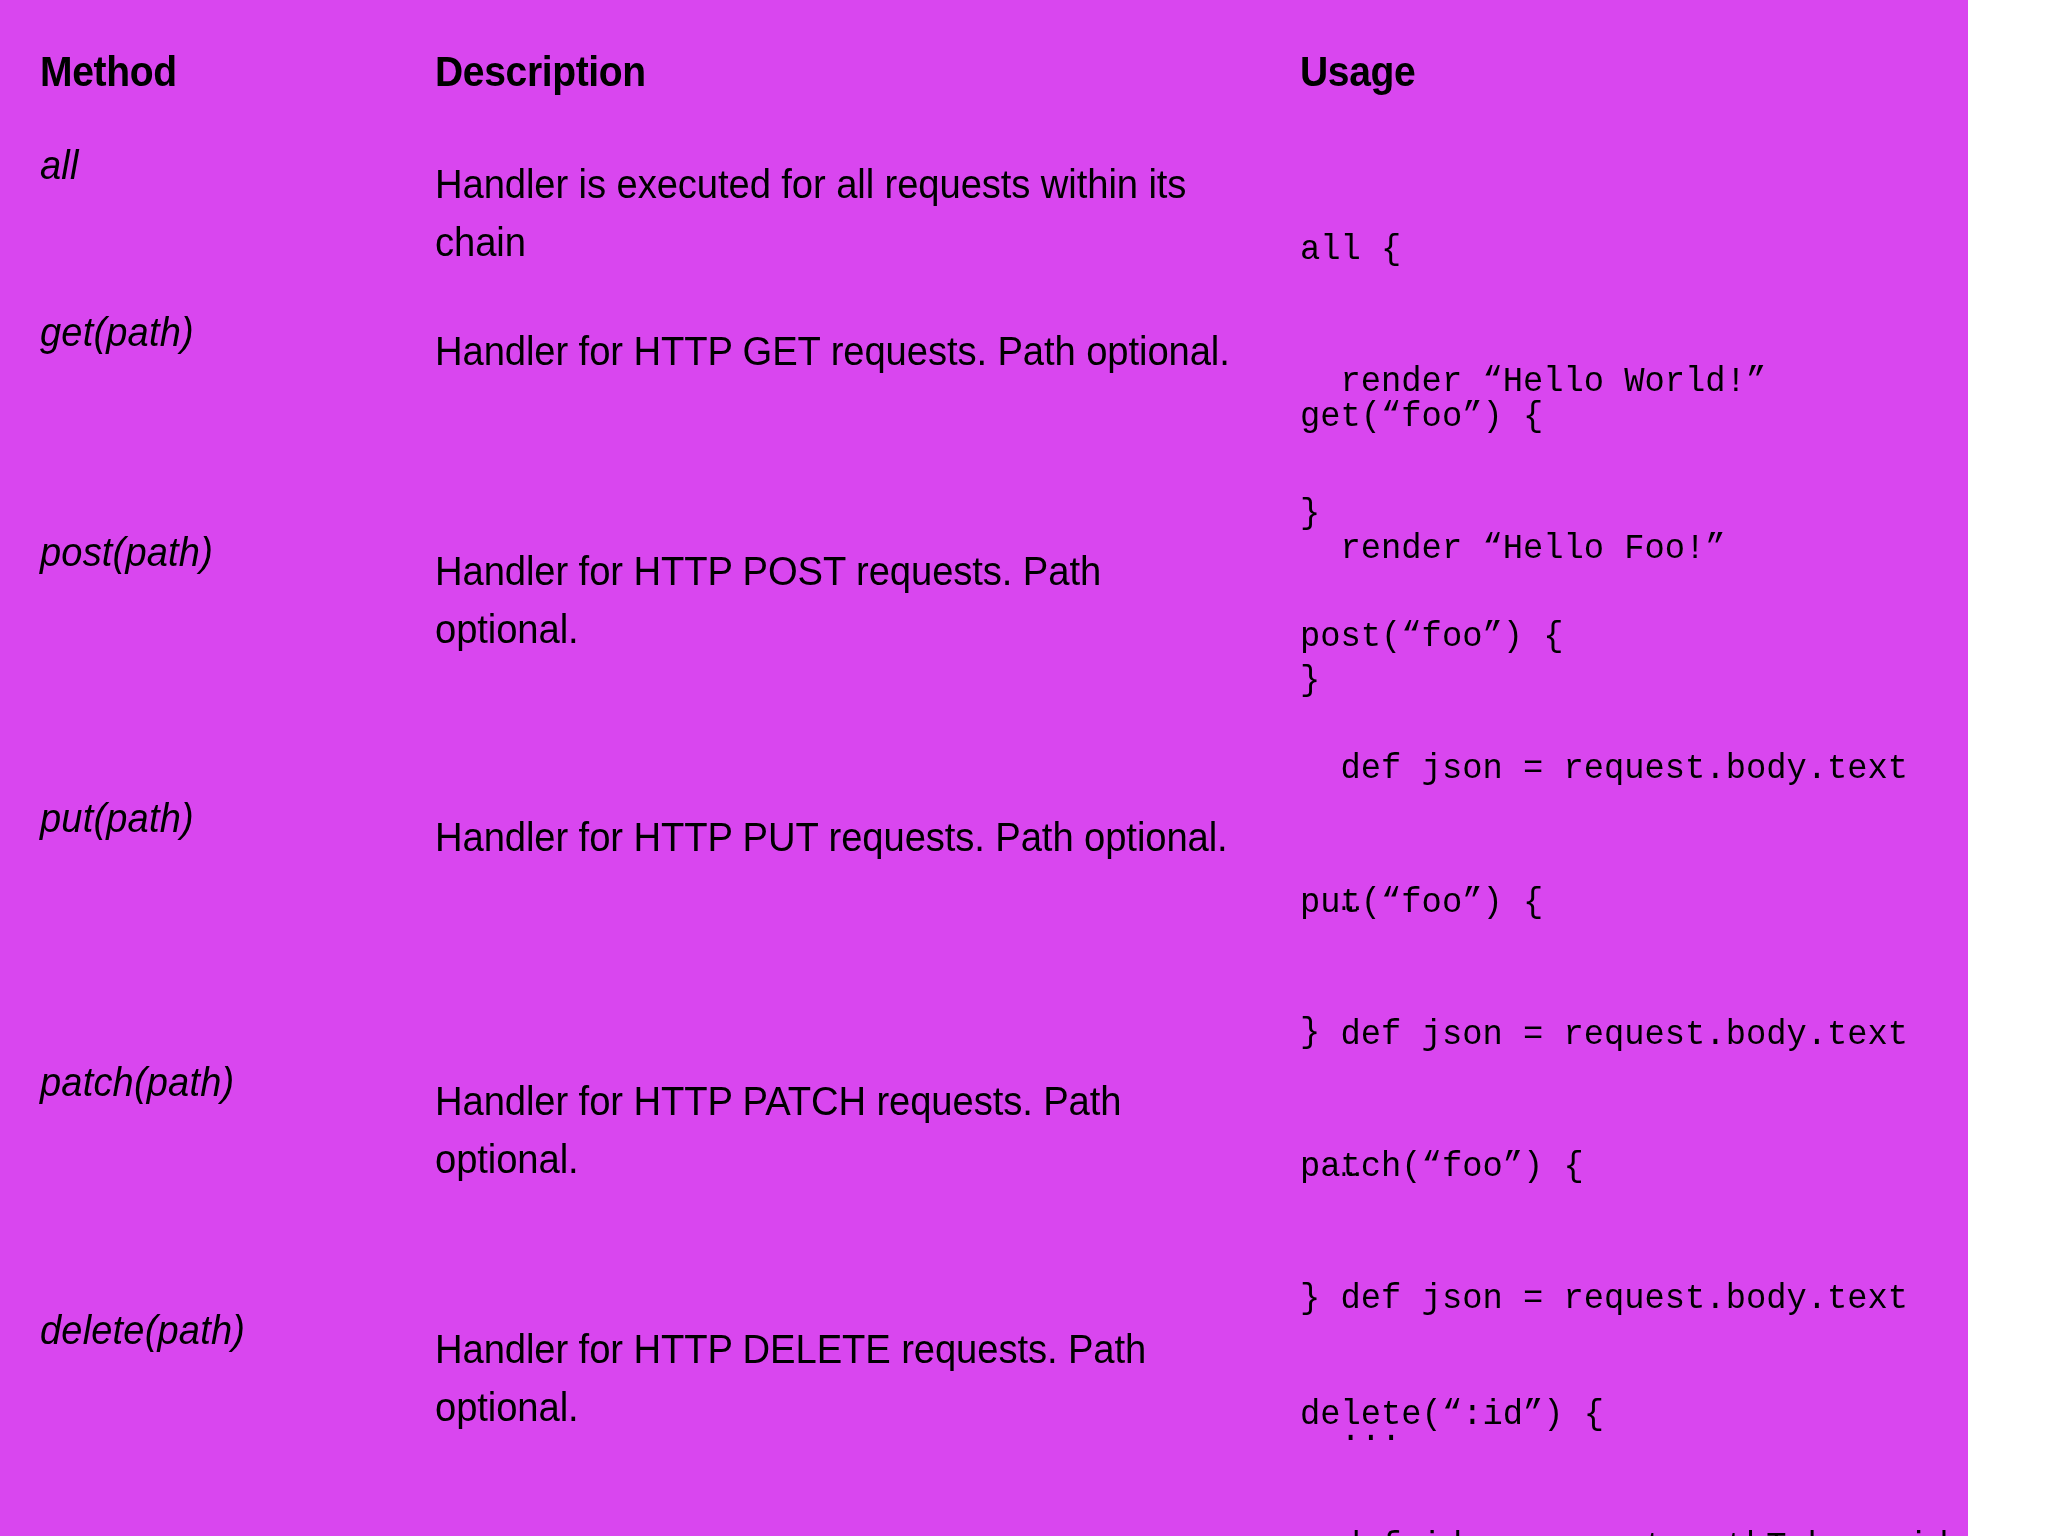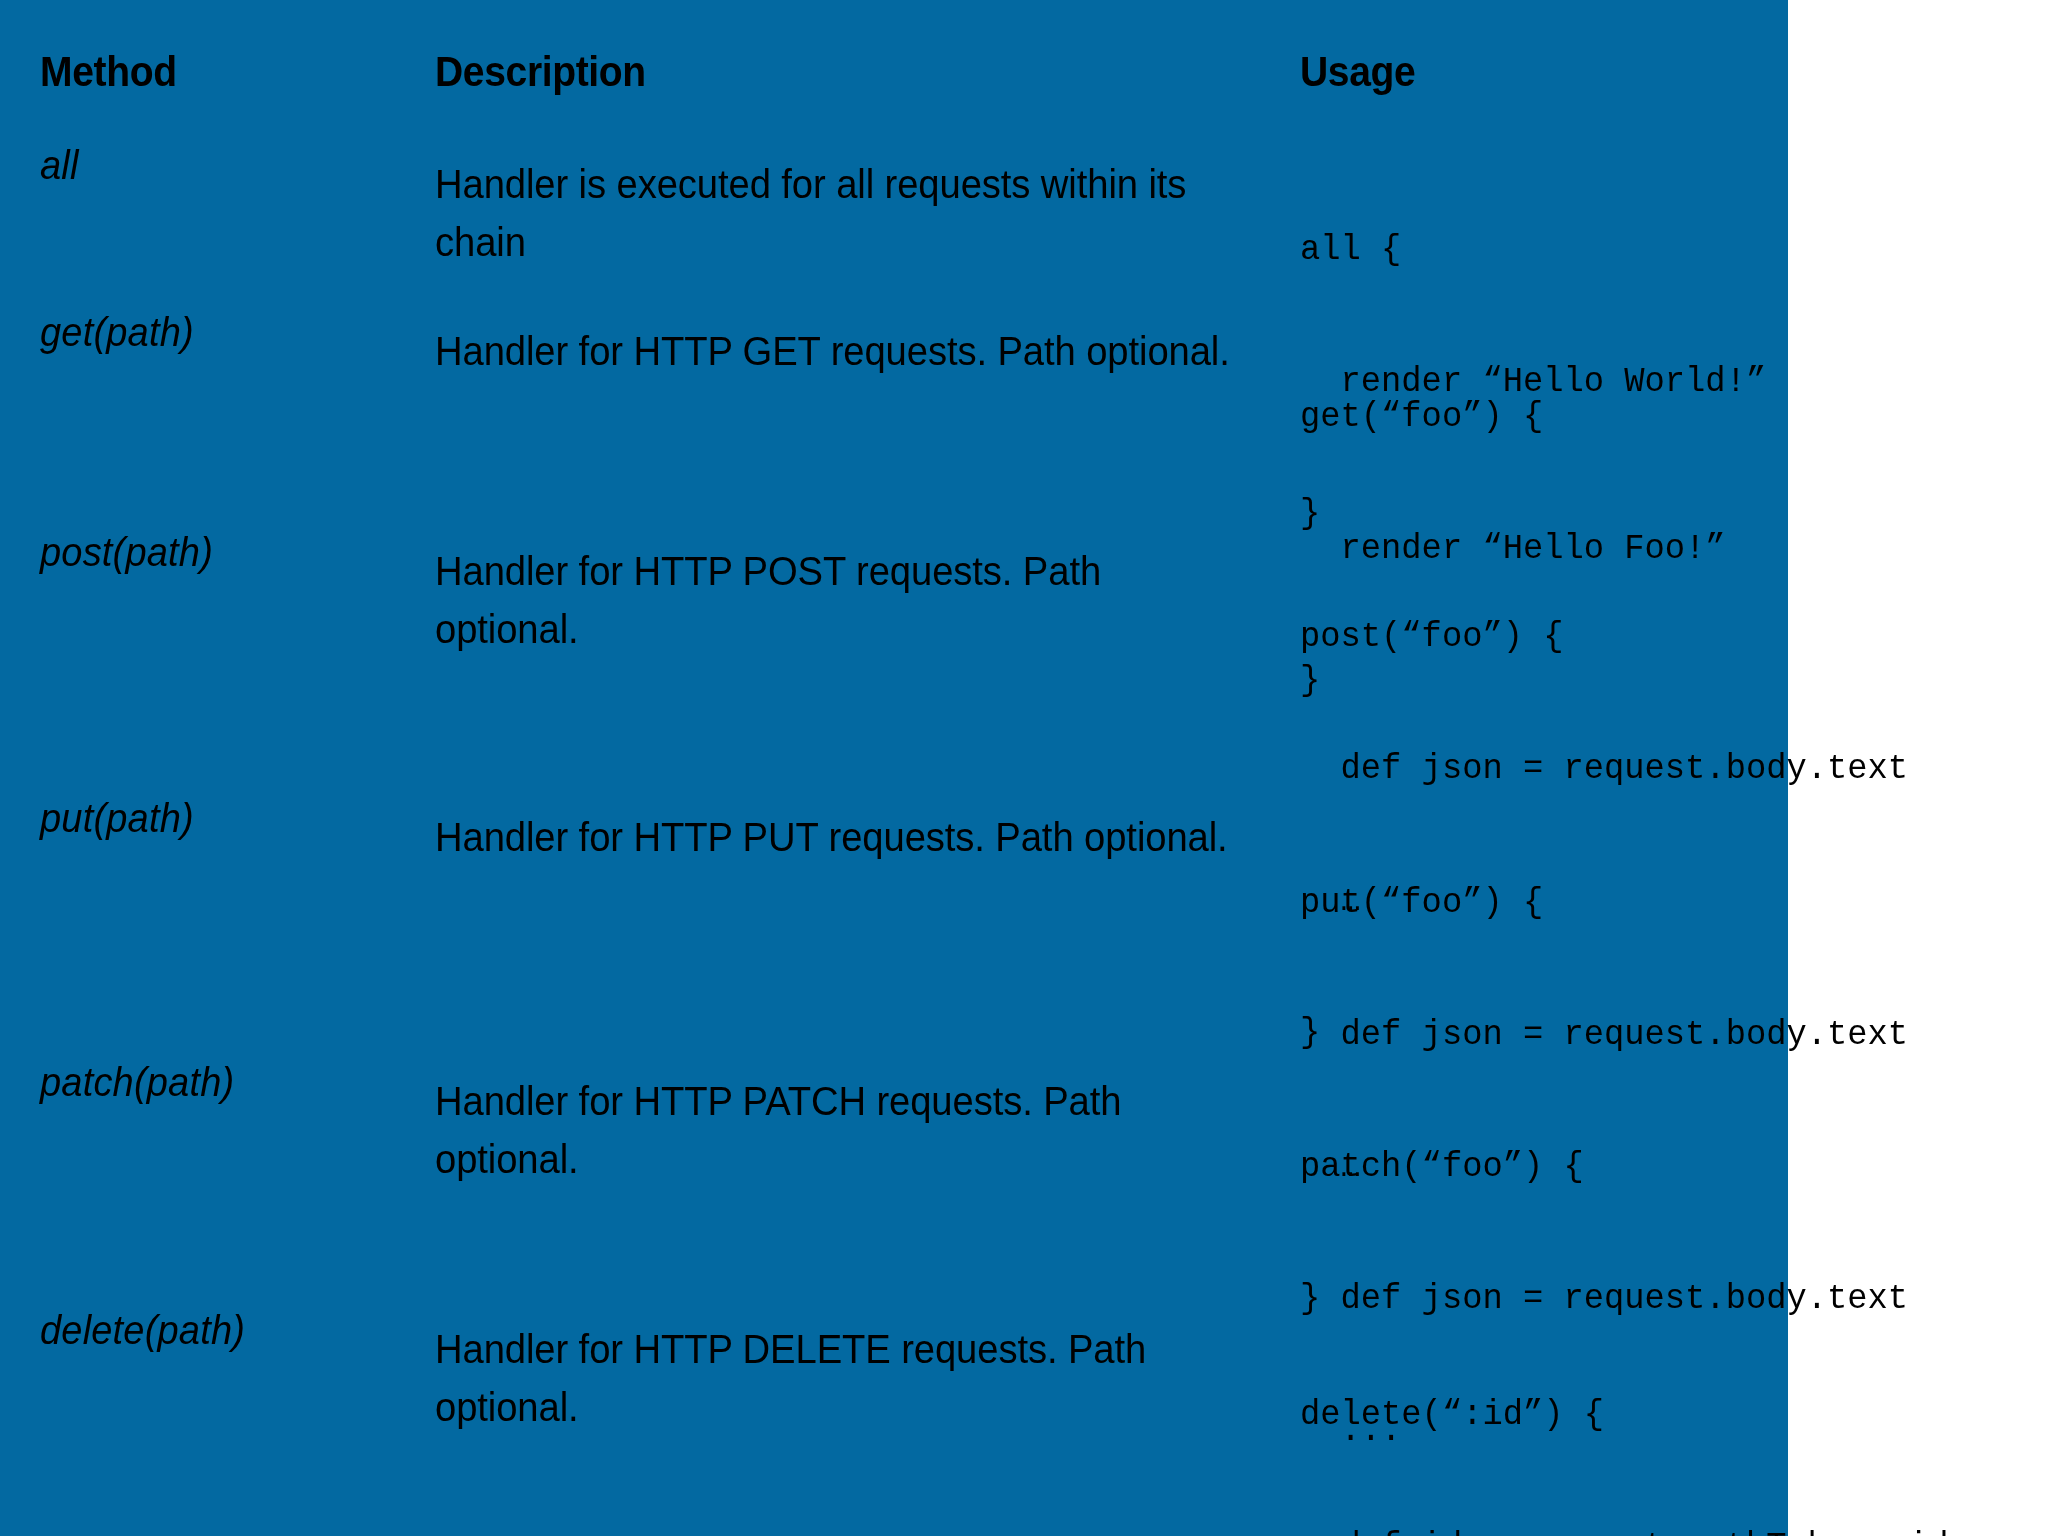--- a/index.html
+++ b/index.html
@@ -12,23 +12,23 @@
     width: 2048px;
     height: 1536px;
     overflow: hidden;
     font-family: "Liberation Sans", sans-serif;
     color: #000000;
     -webkit-font-smoothing: antialiased;
   }
 
   .page {
     position: relative;
-    width: 1788px;
+    width: 1968px;
     height: 1536px;
-    background: #0369a1;
+    background: #d946ef;
   }
 
   .table {
     position: absolute;
     left: 0;
     top: 0;
     width: 2048px;
   }
 
   

